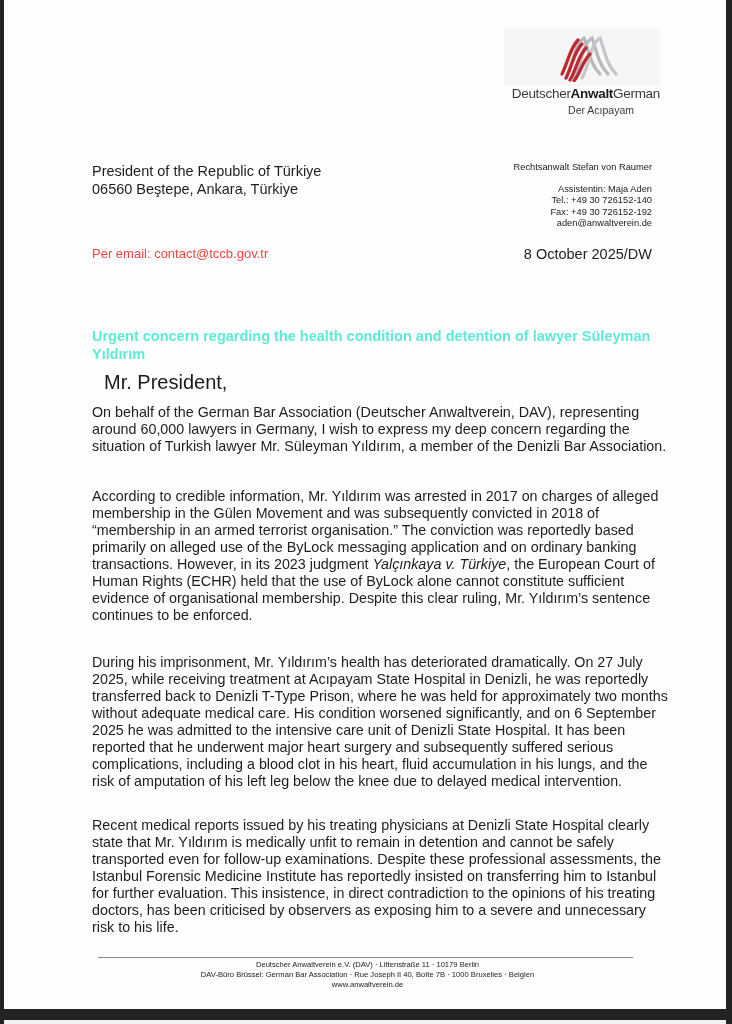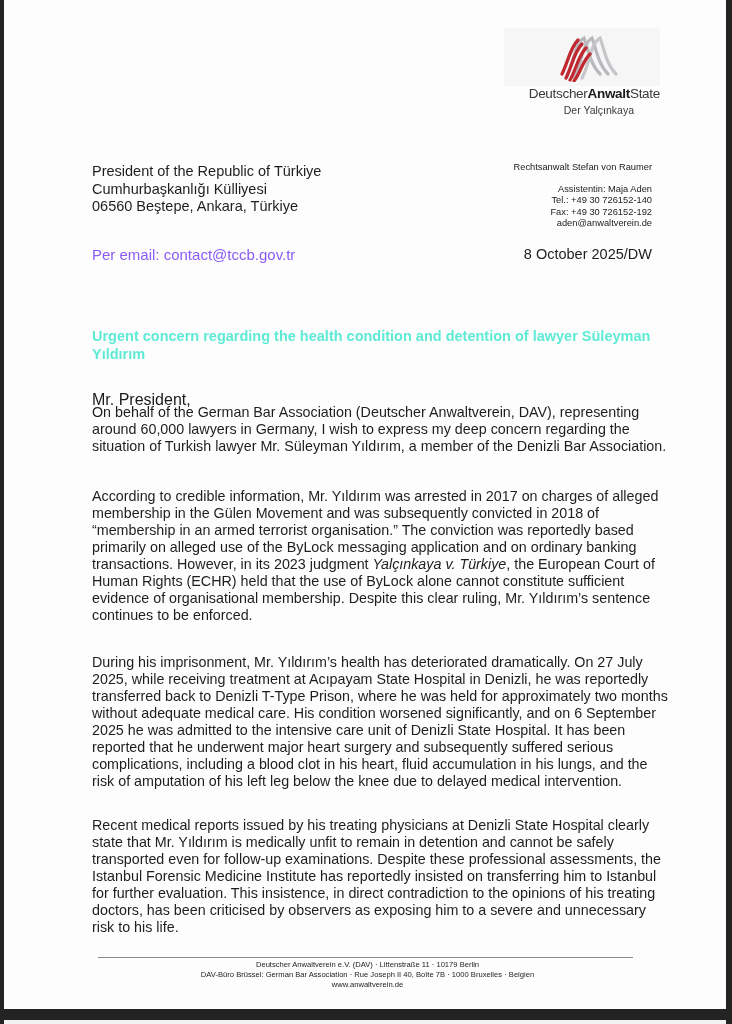--- a/index.html
+++ b/index.html
@@ -27,39 +27,39 @@
     font-size:13.5px; color:#3a3a3a; letter-spacing:-0.3px; white-space:nowrap;
   }
   .logo-text b { color:#1a1a1a; font-weight:bold;margin-top:40px; }
   .logo-sub {
     position:absolute; left:508px; top:104px; width:126px; text-align:right;
     font-size:10.5px; color:#3a3a3a;
   }
   .recipient {
     position:absolute; left:92px; top:163px; font-size:14.5px; line-height:17.5px; color:#1e1e1e;
   }
-  .recipient-email { position:absolute; left:92px; top:246px; font-size:15px; color:#8b5cf6; }
+  .recipient-email { position:absolute; left:92px; top:246px; font-size:13px; color:#ef4444; }
   .sender-name {
     position:absolute; right:80px; top:162px; font-size:9.3px; text-align:right; color:#222;
   }
   .sender-contact {
     position:absolute; right:80px; top:184px; font-size:9.3px; line-height:11.3px; text-align:right; color:#222;
   }
   .letter-date {
     position:absolute; right:80px; top:246px; font-size:14.5px; color:#1e1e1e;
   }
   .subject {
     position:absolute; left:92px; top:328px; width:580px;
     font-size:14.5px; line-height:17.5px; font-weight:bold; color:#5eead4;
   }
   .body-text {
     position:absolute; left:92px; width:580px; font-size:14.3px; line-height:17px; color:#1e1e1e;
   }
   .body-text p { margin:0 0 16px 0; }
-  .salutation { position:absolute; left:92px; top:371px; font-size:16px;margin-top:20px; }
+  .salutation { position:absolute; left:104px; top:371px; font-size:20px; }
   .footer-rule {
     position:absolute; left:98px; top:957px; width:535px; height:1px; background:#8a8a8a;
   }
   .footer {
     position:absolute; left:90px; top:960px; width:555px; text-align:center;
     font-size:7.6px; line-height:10px; color:#222;
   }
 </style>
 </head>
 <body>
@@ -72,26 +72,25 @@
   <g fill="none" stroke-width="3.2" stroke-linecap="round">
     <path d="M6 44 C14 30, 14 10, 24 4 C28 14, 30 30, 40 40" stroke="#b9b9bd"></path>
     <path d="M14 44 C22 30, 22 10, 32 4 C36 14, 38 30, 48 40" stroke="#b9b9bd"></path>
     <path d="M22 44 C30 30, 30 10, 40 4 C44 14, 46 30, 56 40" stroke="#c6c6ca"></path>
     <path d="M2 40 C8 28, 10 14, 18 6" stroke="#c0282f"></path>
     <path d="M6 44 C12 32, 14 18, 22 10" stroke="#c0282f"></path>
     <path d="M10 46 C16 36, 18 22, 26 14" stroke="#c0282f"></path>
     <path d="M14 47 C20 40, 22 28, 30 20" stroke="#c0282f"></path>
   </g>
 </svg>
-<div class="logo-text"><span>Deutscher</span><b>Anwalt</b><span>State</span></div>
-<div class="logo-sub">Der Yalçınkaya</div>
+<div class="logo-text"><span>Deutscher</span><b>Anwalt</b><span>German</span></div>
+<div class="logo-sub">Der Acıpayam</div>
 
 <div class="recipient">
   <div>President of the Republic of Türkiye</div>
-  <div>Cumhurbaşkanlığı Külliyesi</div>
   <div>06560 Beştepe, Ankara, Türkiye</div>
 </div>
 <div class="recipient-email">Per email: contact@tccb.gov.tr</div>
 
 <div class="sender-name">Rechtsanwalt Stefan von Raumer</div>
 <div class="sender-contact">
   <div>Assistentin: Maja Aden</div>
   <div>Tel.: +49 30 726152-140</div>
   <div>Fax: +49 30 726152-192</div>
   <div>aden@anwaltverein.de</div>

